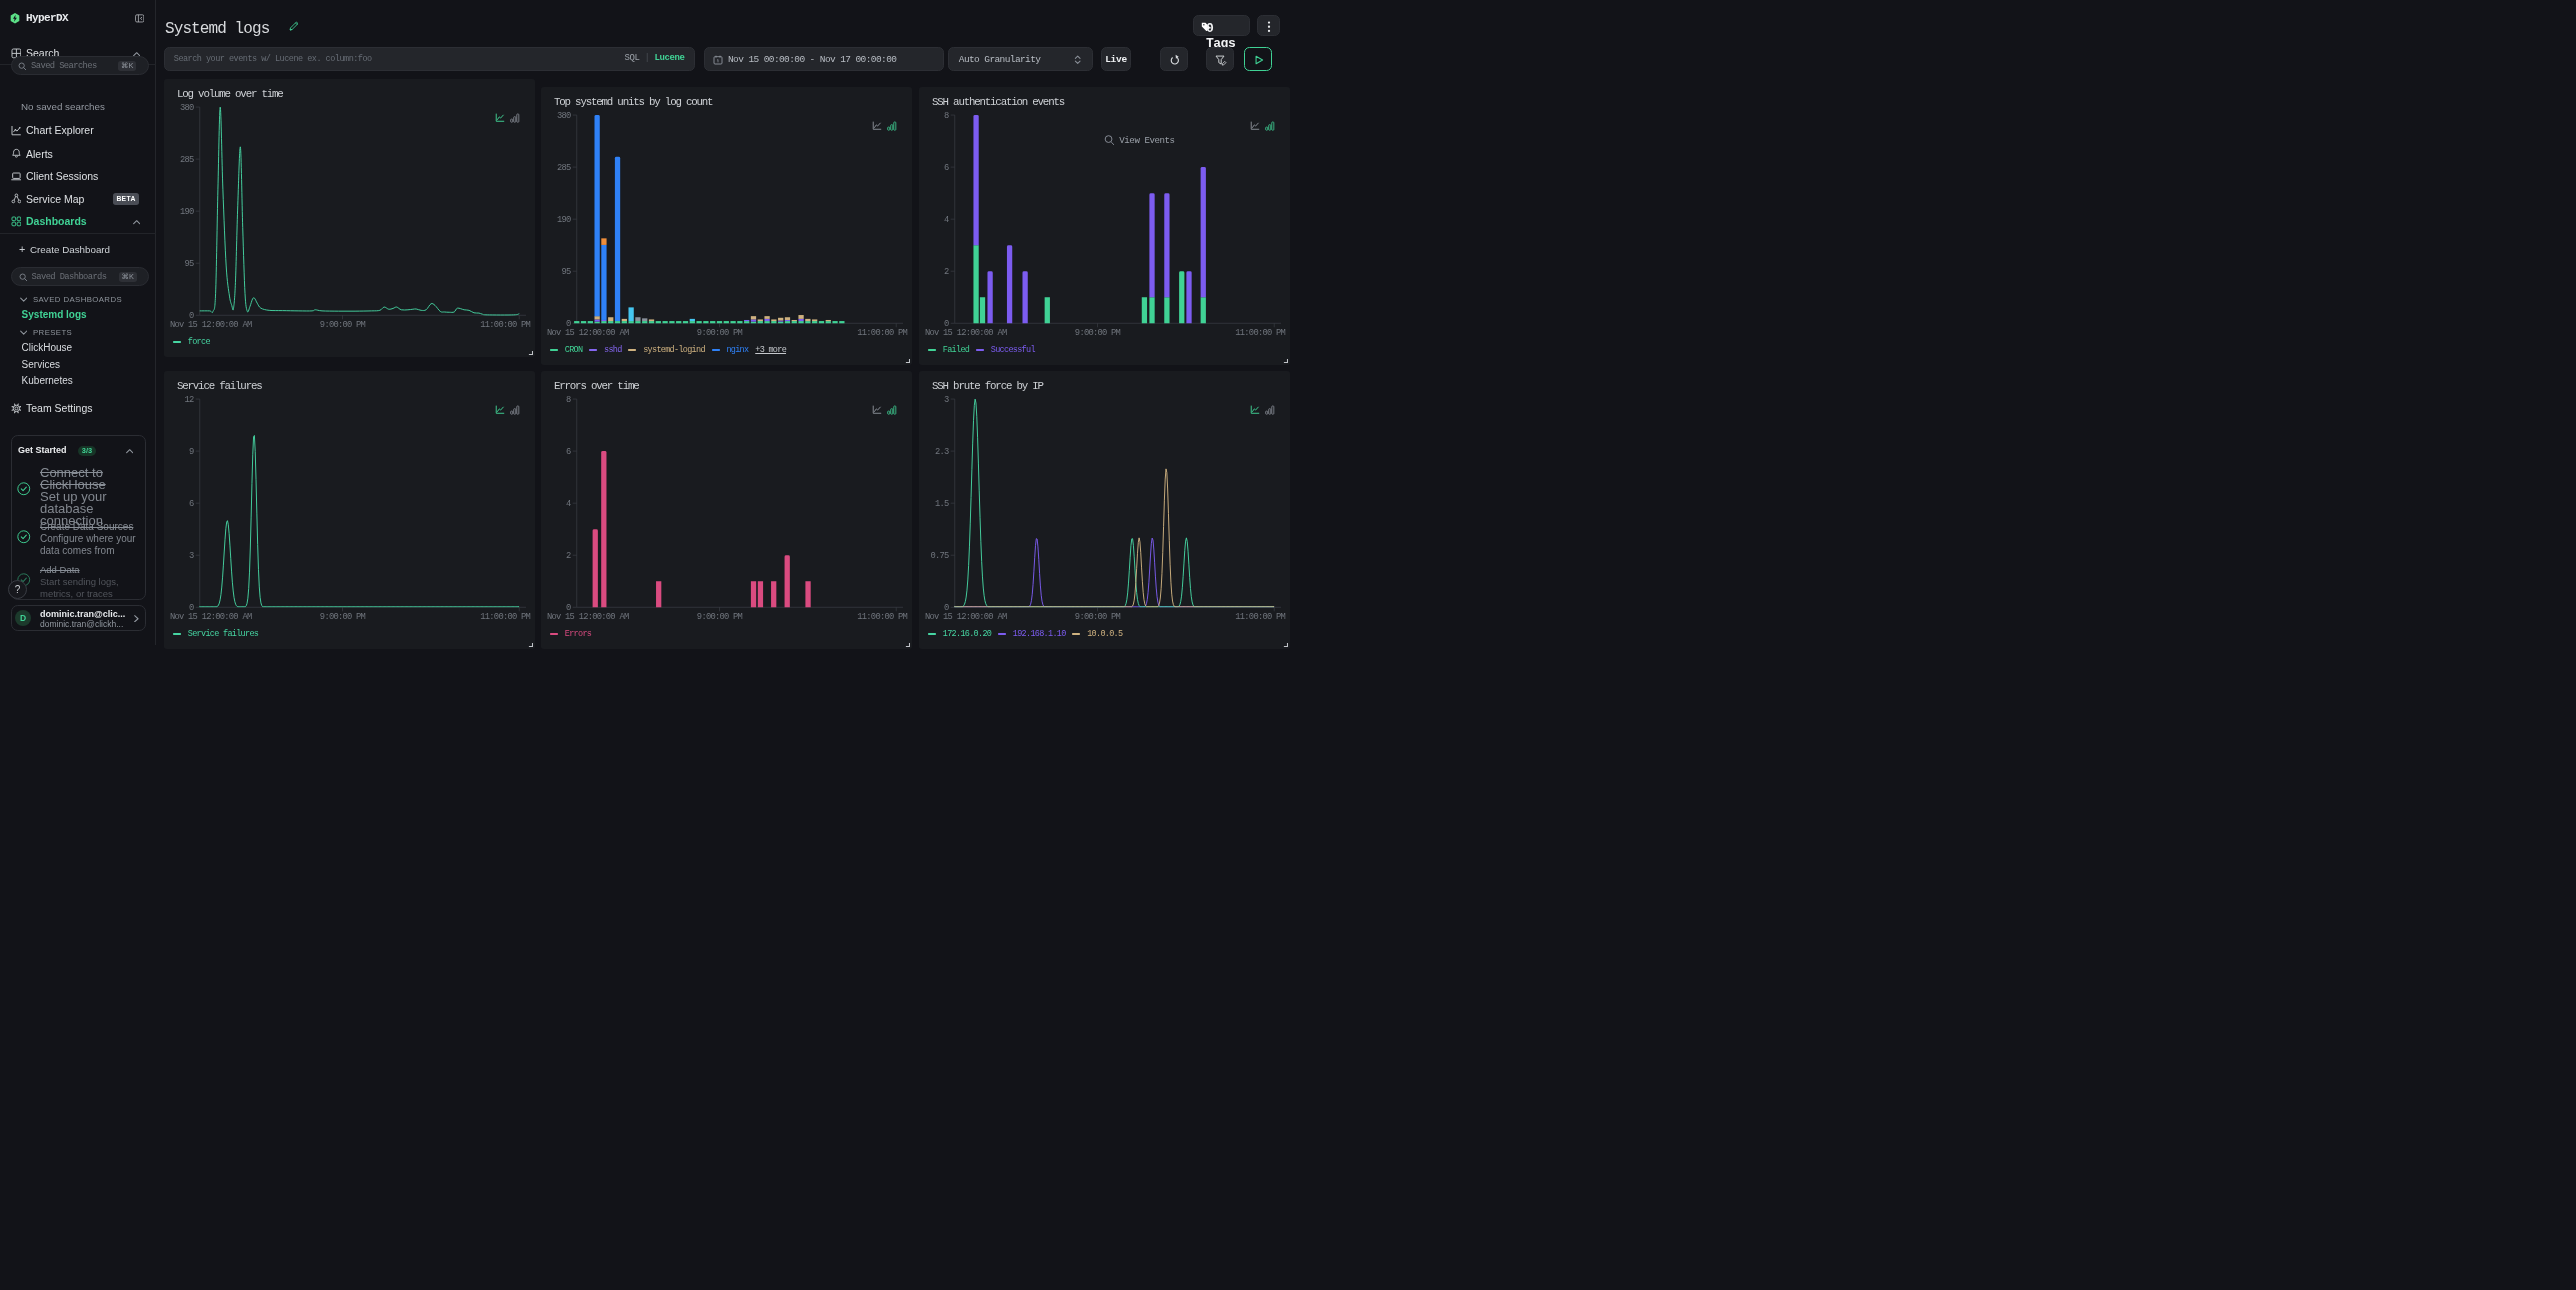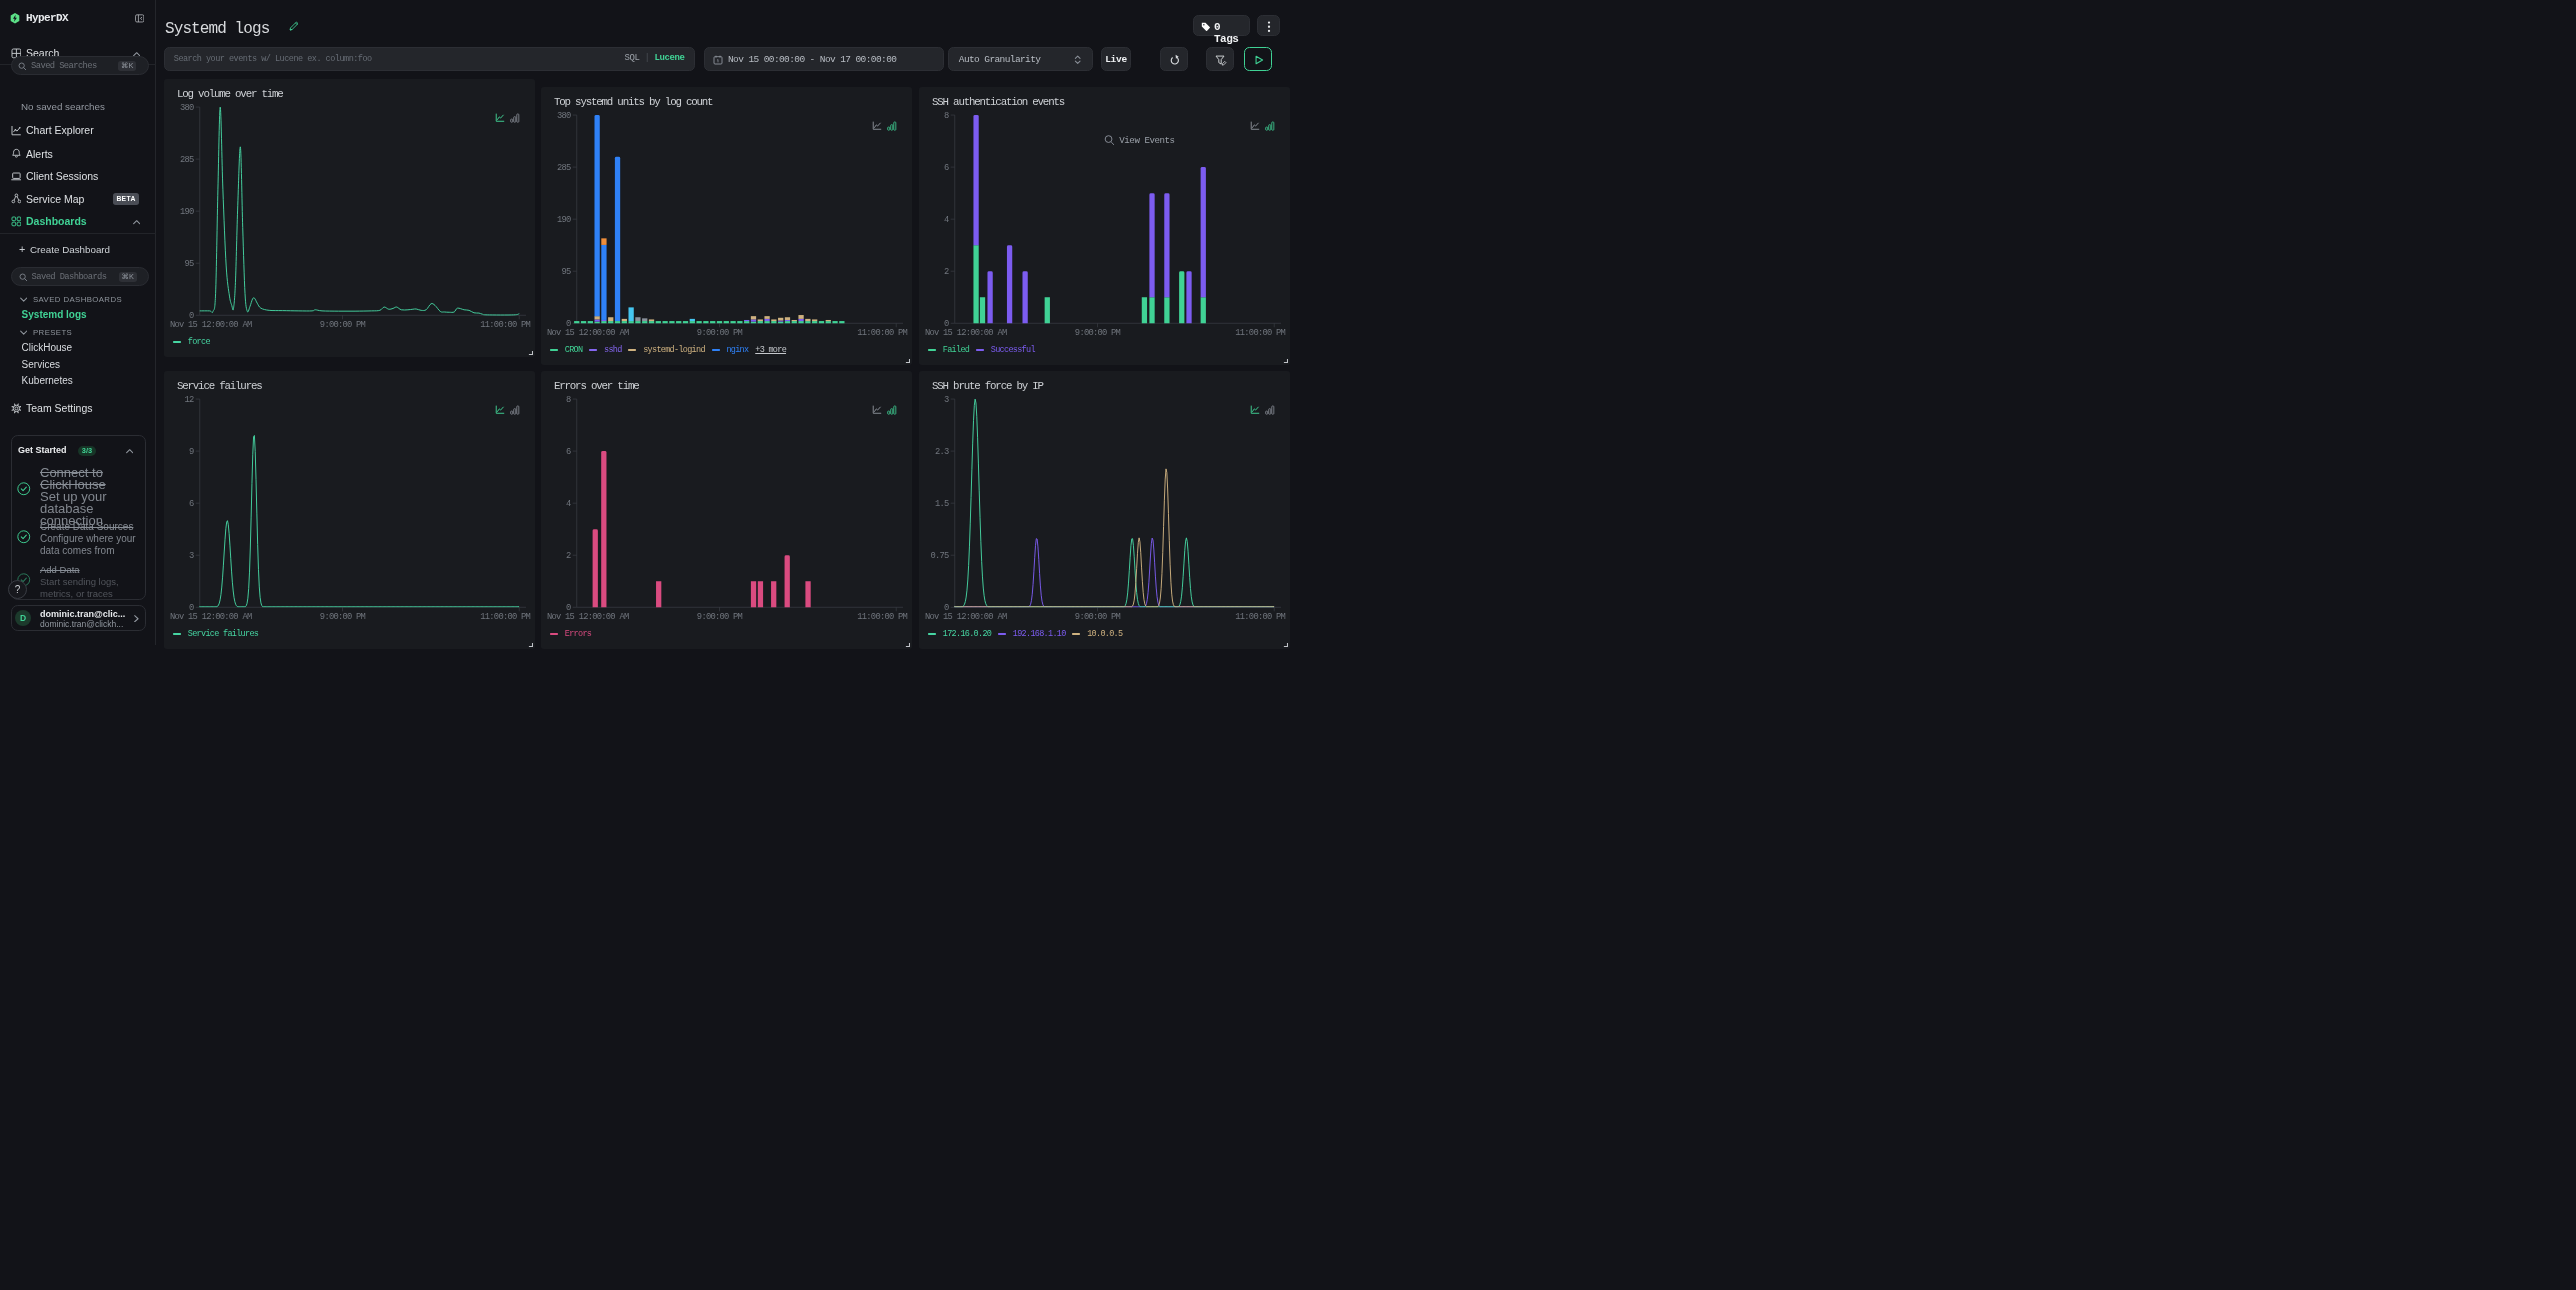--- a/index.html
+++ b/index.html
@@ -176,21 +176,21 @@
 <svg class="abs" style="left:288px;top:20px" width="12" height="12" viewBox="0 0 18 18">
     <path d="M3 15 L3.8 11.8 L12.6 3 L15 5.4 L6.2 14.2 Z M3 15 L6.2 14.2" fill="none" stroke="#40d295" stroke-width="1.3" stroke-linejoin="round"></path>
     <line x1="11.2" y1="4.4" x2="13.6" y2="6.8" stroke="#40d295" stroke-width="1.3"></line>
   </svg>
 
 <div class="abs" style="left:1193px;top:15px;width:57px;height:21px;background:#24262b;border:0.7px solid #2c2e34;border-radius:5.4px">
   <svg class="abs" style="left:6.8px;top:5.8px" width="9.5" height="9.5" viewBox="0 0 14 14">
       <path d="M1.2 1.2 H6.6 L12.8 7.4 Q13.6 8.2 12.8 9 L9 12.8 Q8.2 13.6 7.4 12.8 L1.2 6.6 Z" fill="#fff"></path>
       <circle cx="4.2" cy="4.2" r="1.1" fill="#24262b"></circle>
     </svg>
-  <div class="abs mono" style="left:20px;top:5.4px;font-size:11px;font-weight:bold;letter-spacing:-0.5px;color:#f2f3f5">0 Tags</div>
+  <div class="abs mono" style="left:12px;top:5.4px;font-size:13px;font-weight:bold;letter-spacing:-0.5px;color:#f2f3f5">0 Tags</div>
 </div>
 <div class="abs" style="left:1257px;top:15px;width:23px;height:21px;background:#24262b;border:0.7px solid #2c2e34;border-radius:5.4px">
     <svg class="abs" style="left:9px;top:5px" width="4" height="11.5" viewBox="0 0 6 17">
       <circle cx="3" cy="2.2" r="1.7" fill="#e8eaec"></circle>
       <circle cx="3" cy="8.5" r="1.7" fill="#e8eaec"></circle>
       <circle cx="3" cy="14.8" r="1.7" fill="#e8eaec"></circle>
     </svg>
   </div>
 
 <div class="ctl" style="left:164px;width:531px">

